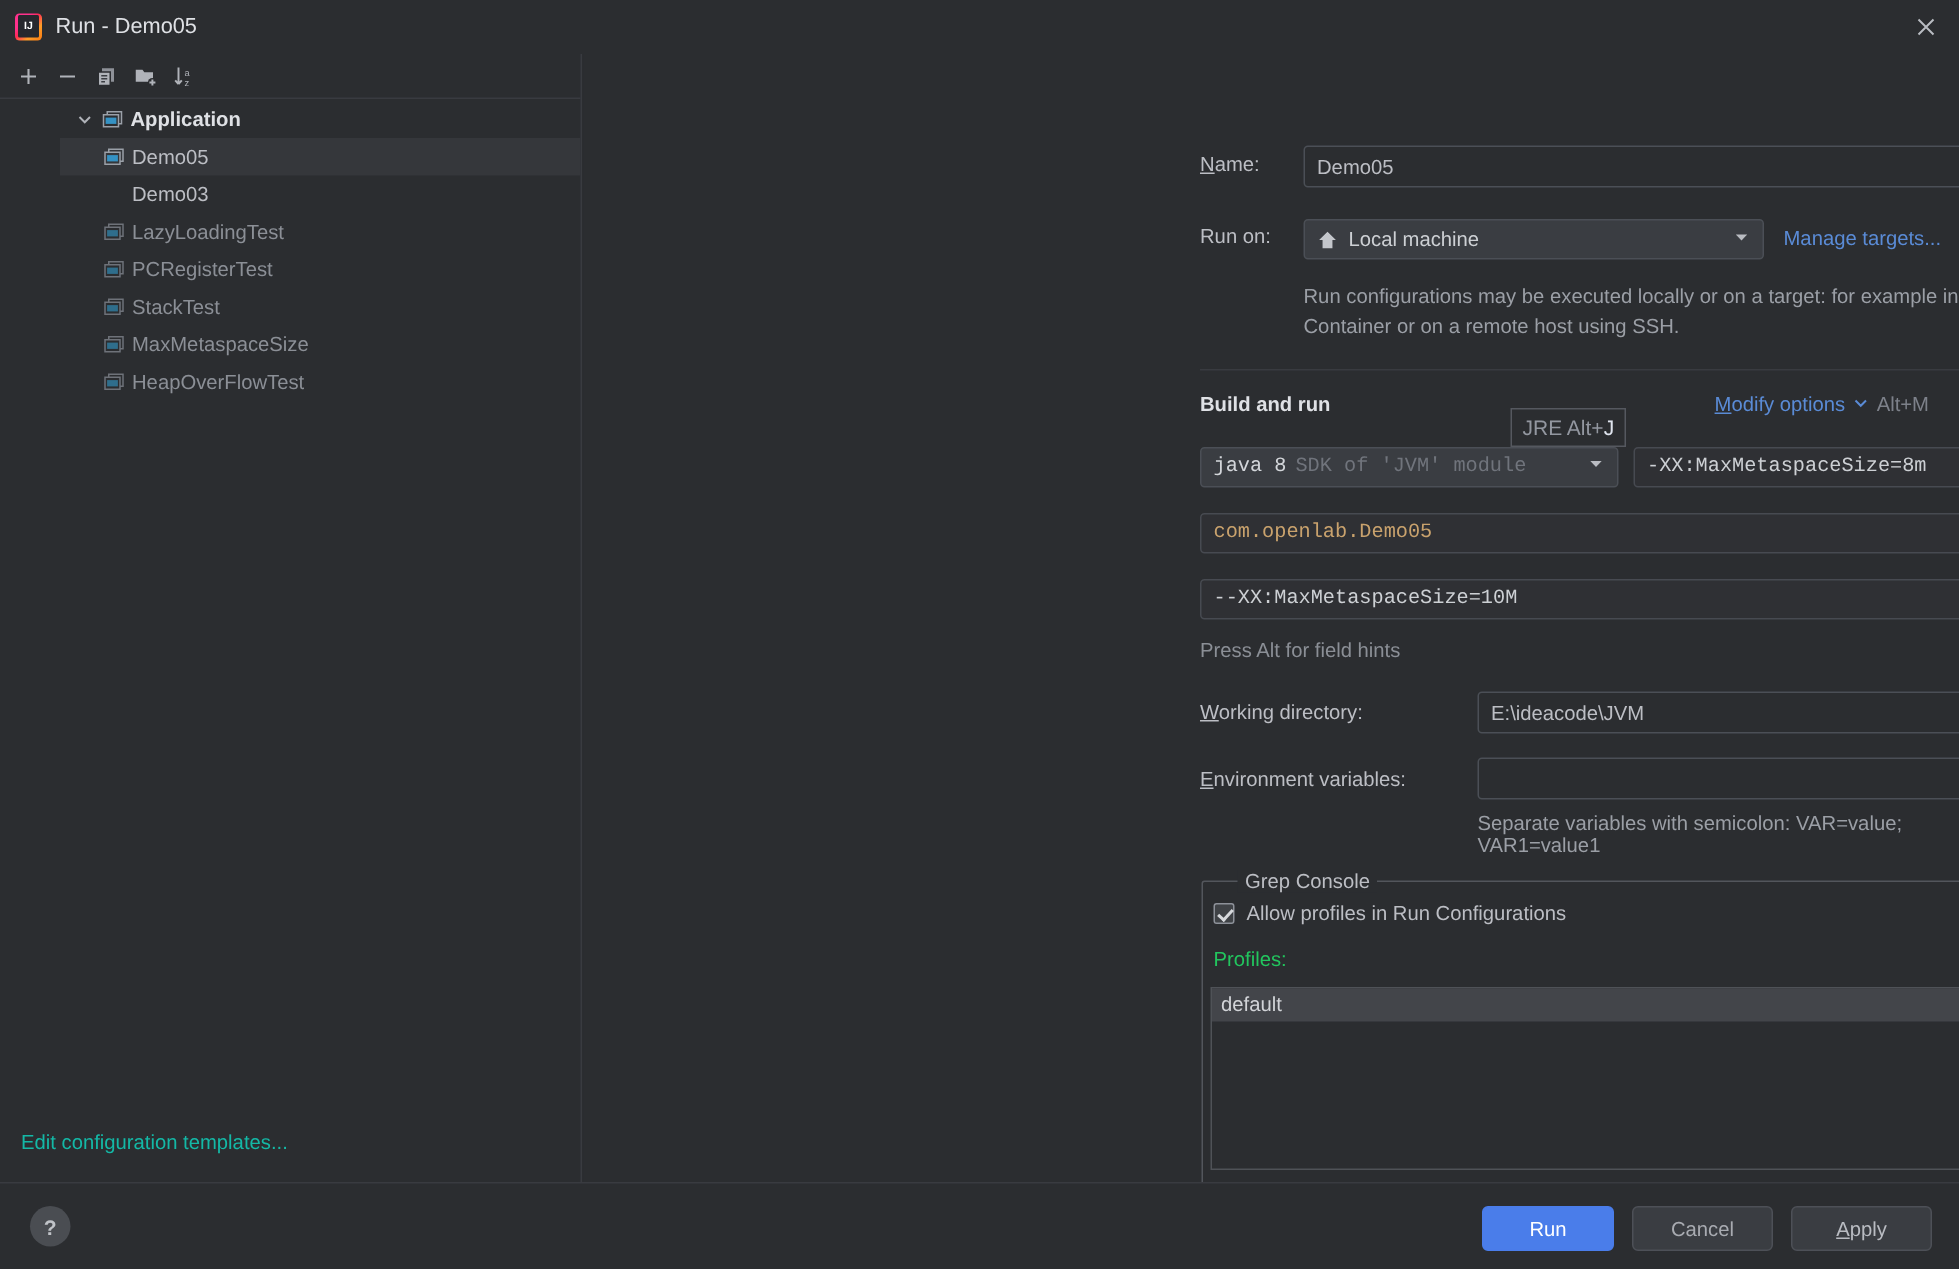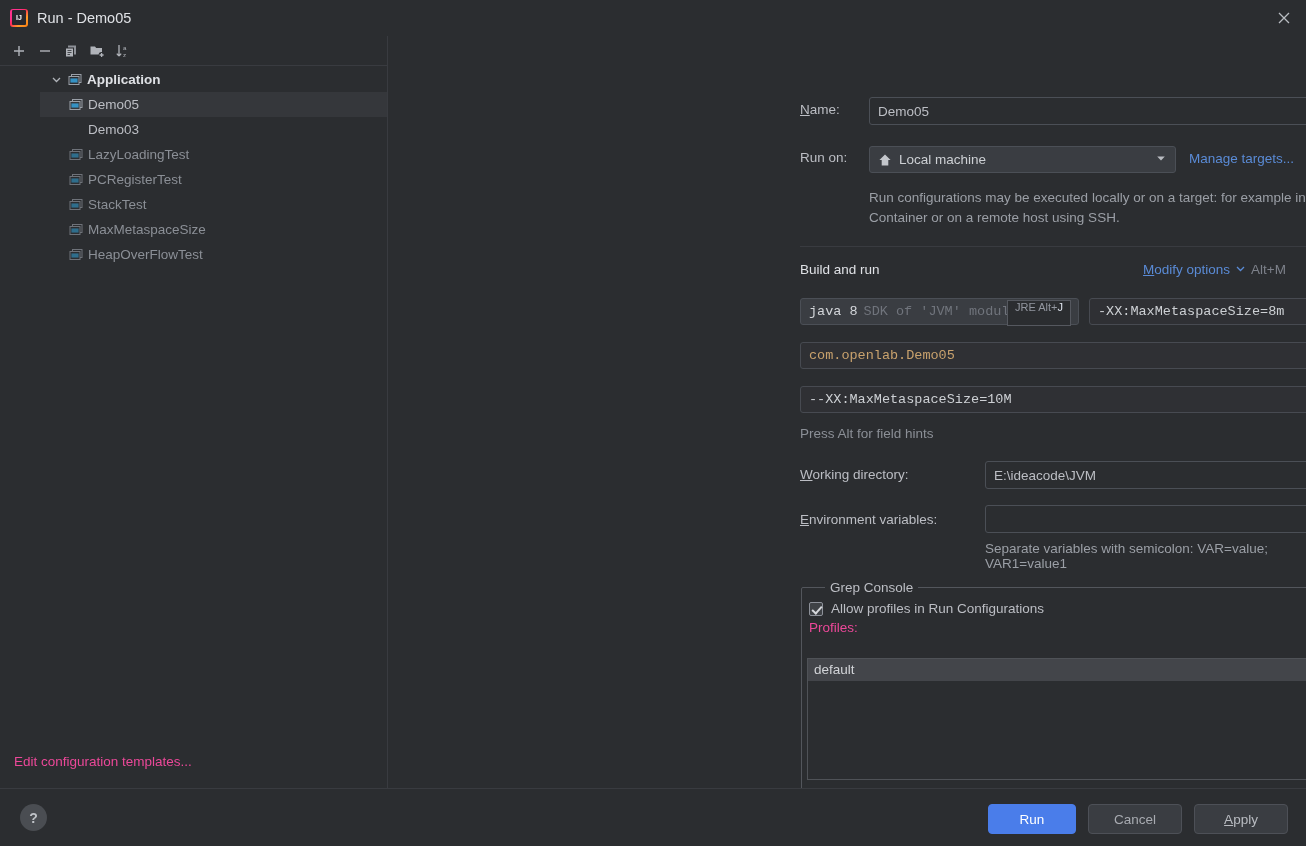--- a/index.html
+++ b/index.html
@@ -97,21 +97,21 @@
     display: flex; align-items: center; justify-content: center;
   }
   .tree-label { color: #bcbec4; }
   .tree-row.group .tree-label { color: #dfe1e5; }
   .tree-row.dim .tree-label { color: #8b8f96; }
   .tree-indent-1 { padding-left: 28px; }
   .tree-indent-noicon { padding-left: 48px; }
 
   #edit-templates {
     position: absolute; left: 14px; top: 718px;
-    color: #ec4899; font-size: 13.5px; cursor: default;
+    color: #14b8a6; font-size: 13.5px; cursor: default;
   }
 
   
   #main {
     position: absolute; left: 389px; top: 0; width: 917px; height: 752px;
     background: #2b2d30;
   }
   .row { position: absolute; display: flex; align-items: center; }
   .flabel { color: #bcbec4; font-size: 13.5px; }
   .flabel u { text-decoration: underline; }
@@ -169,21 +169,21 @@
     position: absolute; left: 480px; top: 152px; width: 520px;
     color: #9b9fa6; line-height: 20px;
   }
 
   .section-divider {
     position: absolute; background: #393b40; height: 1px;
   }
 
   #build-title {
     position: absolute; left: 411px; top: 226px;
-    font-weight: normal; color: #dfe1e5; font-size: 13.5px;
+    font-weight: bold; color: #dfe1e5; font-size: 13.5px;
   }
   #modify-options {
     position: absolute; right: 20px; top: 226px;
     color: #5a8bd6; display: flex; align-items: center; gap: 5px;
     cursor: default; white-space: nowrap;
   }
   #modify-options .mo-label { text-decoration: none; }
   #modify-options .mo-label u { text-decoration: underline; }
   #modify-options .mo-shortcut { color: #7d818a; }
 
@@ -246,44 +246,43 @@
     position: absolute; left: 412px; top: 551px; width: 855px; height: 209px;
     border: 1px solid #53565c; border-radius: 2px;
     box-sizing: border-box;
   }
   #grep-legend {
     position: absolute; left: 436px; top: 544px;
     background: #2b2d30; padding: 0 5px;
     color: #bcbec4; font-size: 13.5px;
   }
   #grep-cb-row { left: 420px; top: 565px; }
-  #profiles-label { position: absolute; left: 420px; top: 584px; color: #ec4899; }
+  #profiles-label { position: absolute; left: 420px; top: 596px; color: #22c55e; }
   #profiles-list {
     position: absolute; left: 418px; top: 622px; width: 845px; height: 122px;
     background: #2b2d30; border: 1px solid #4f5257;
     box-sizing: border-box;
   }
   #profiles-list .pl-item {
     height: 22px; line-height: 22px; padding-left: 6px;
     background: #43454a; color: #d2d4d8; cursor: default;
   }
 
   
   .hint {
     position: absolute;
     background: #2b2d30;
     border: 1px solid #55585f;
     color: #9397a0;
-    font-size: 11px;
-    display: flex; align-items: flex-start;
+    font-size: 14px;
+    display: flex; align-items: center;
     padding: 0 7px;
     box-sizing: border-box;
     white-space: nowrap;
     cursor: default;
-    margin-top: 28px;
   }
   .hint .key { color: #dfe4ee; }
   #hint-jre   { left: 618px; top: 236px; height: 26px; }
 
   
   #footer {
     position: absolute; left: 0; top: 788px; width: 1306px; height: 58px;
     background: #2b2d30;
     border-top: 1px solid #393b40;
   }

